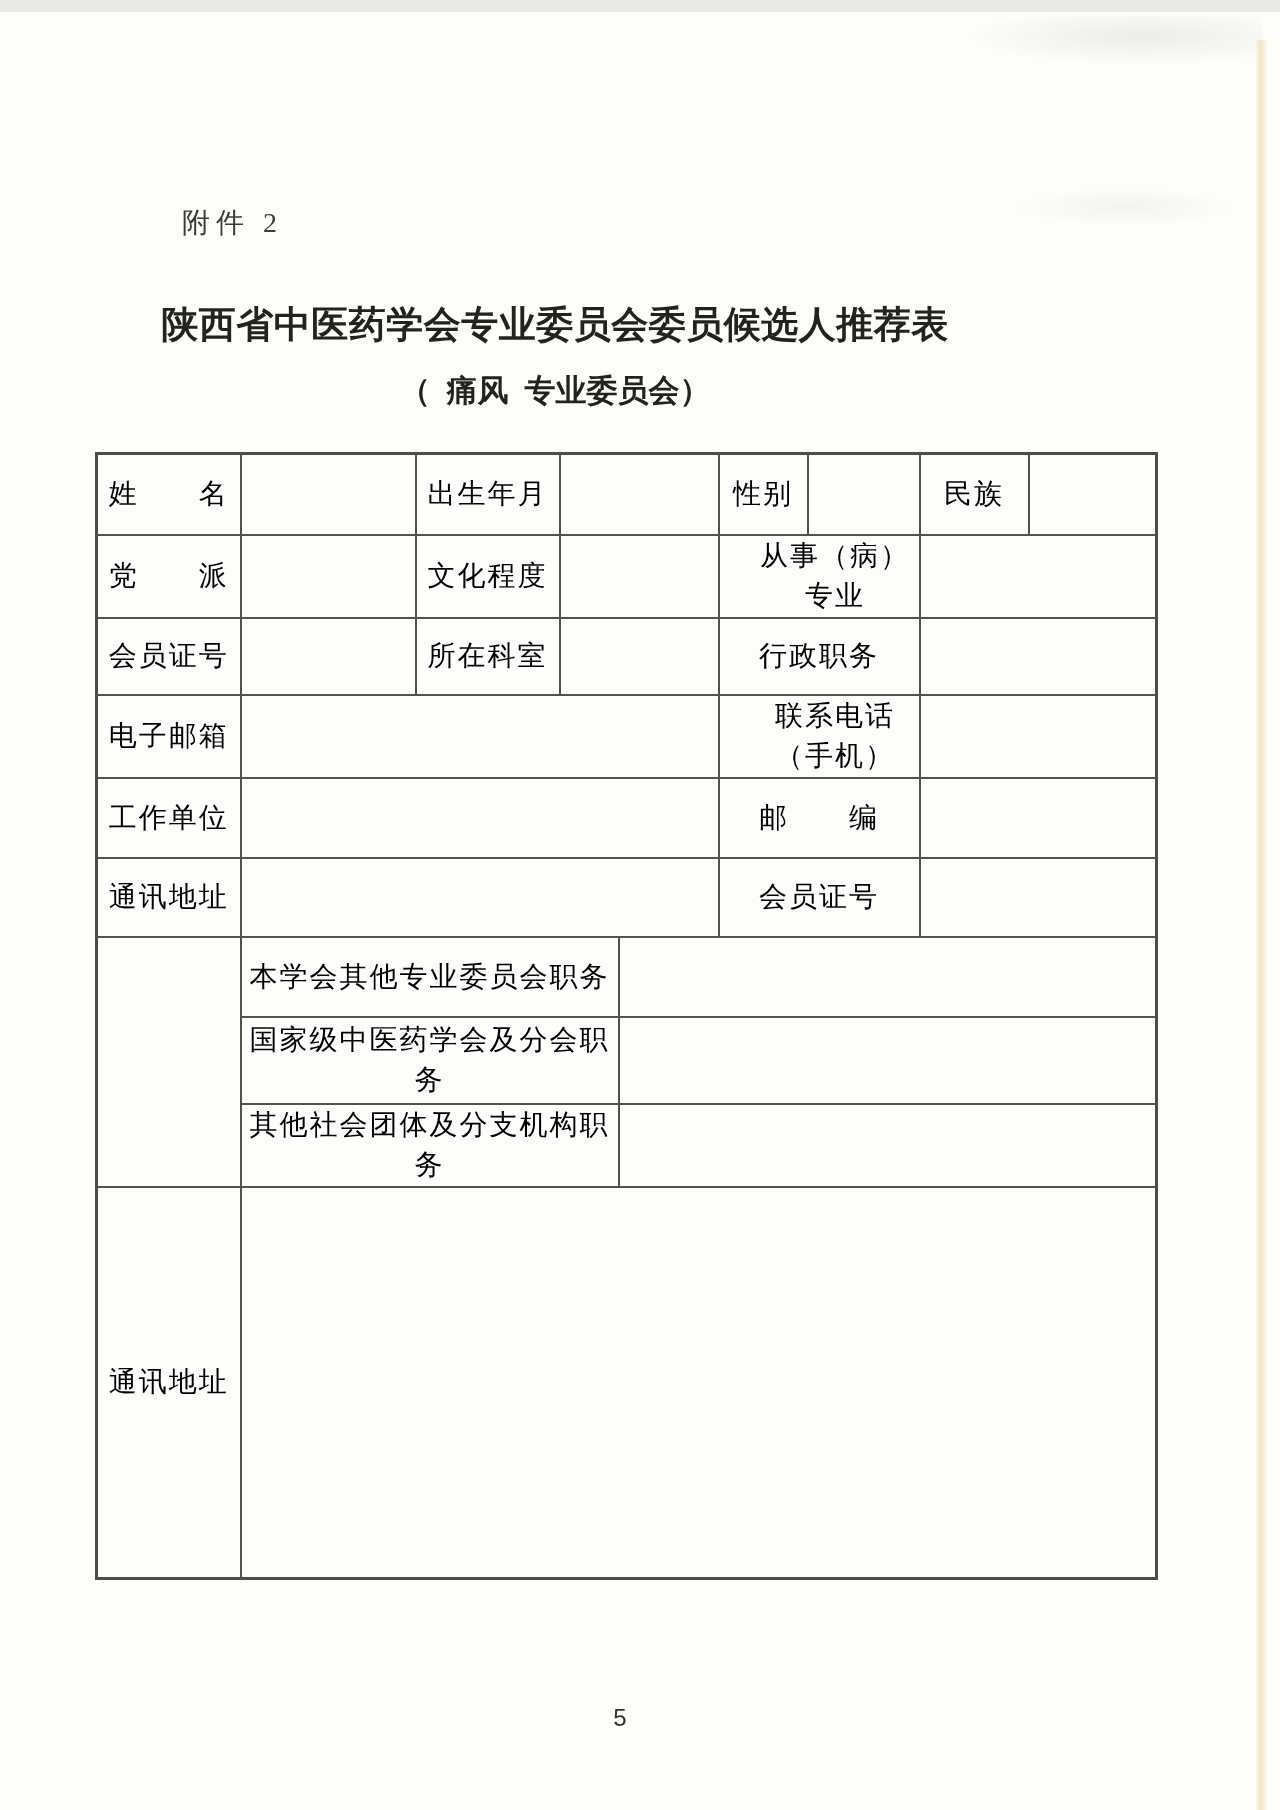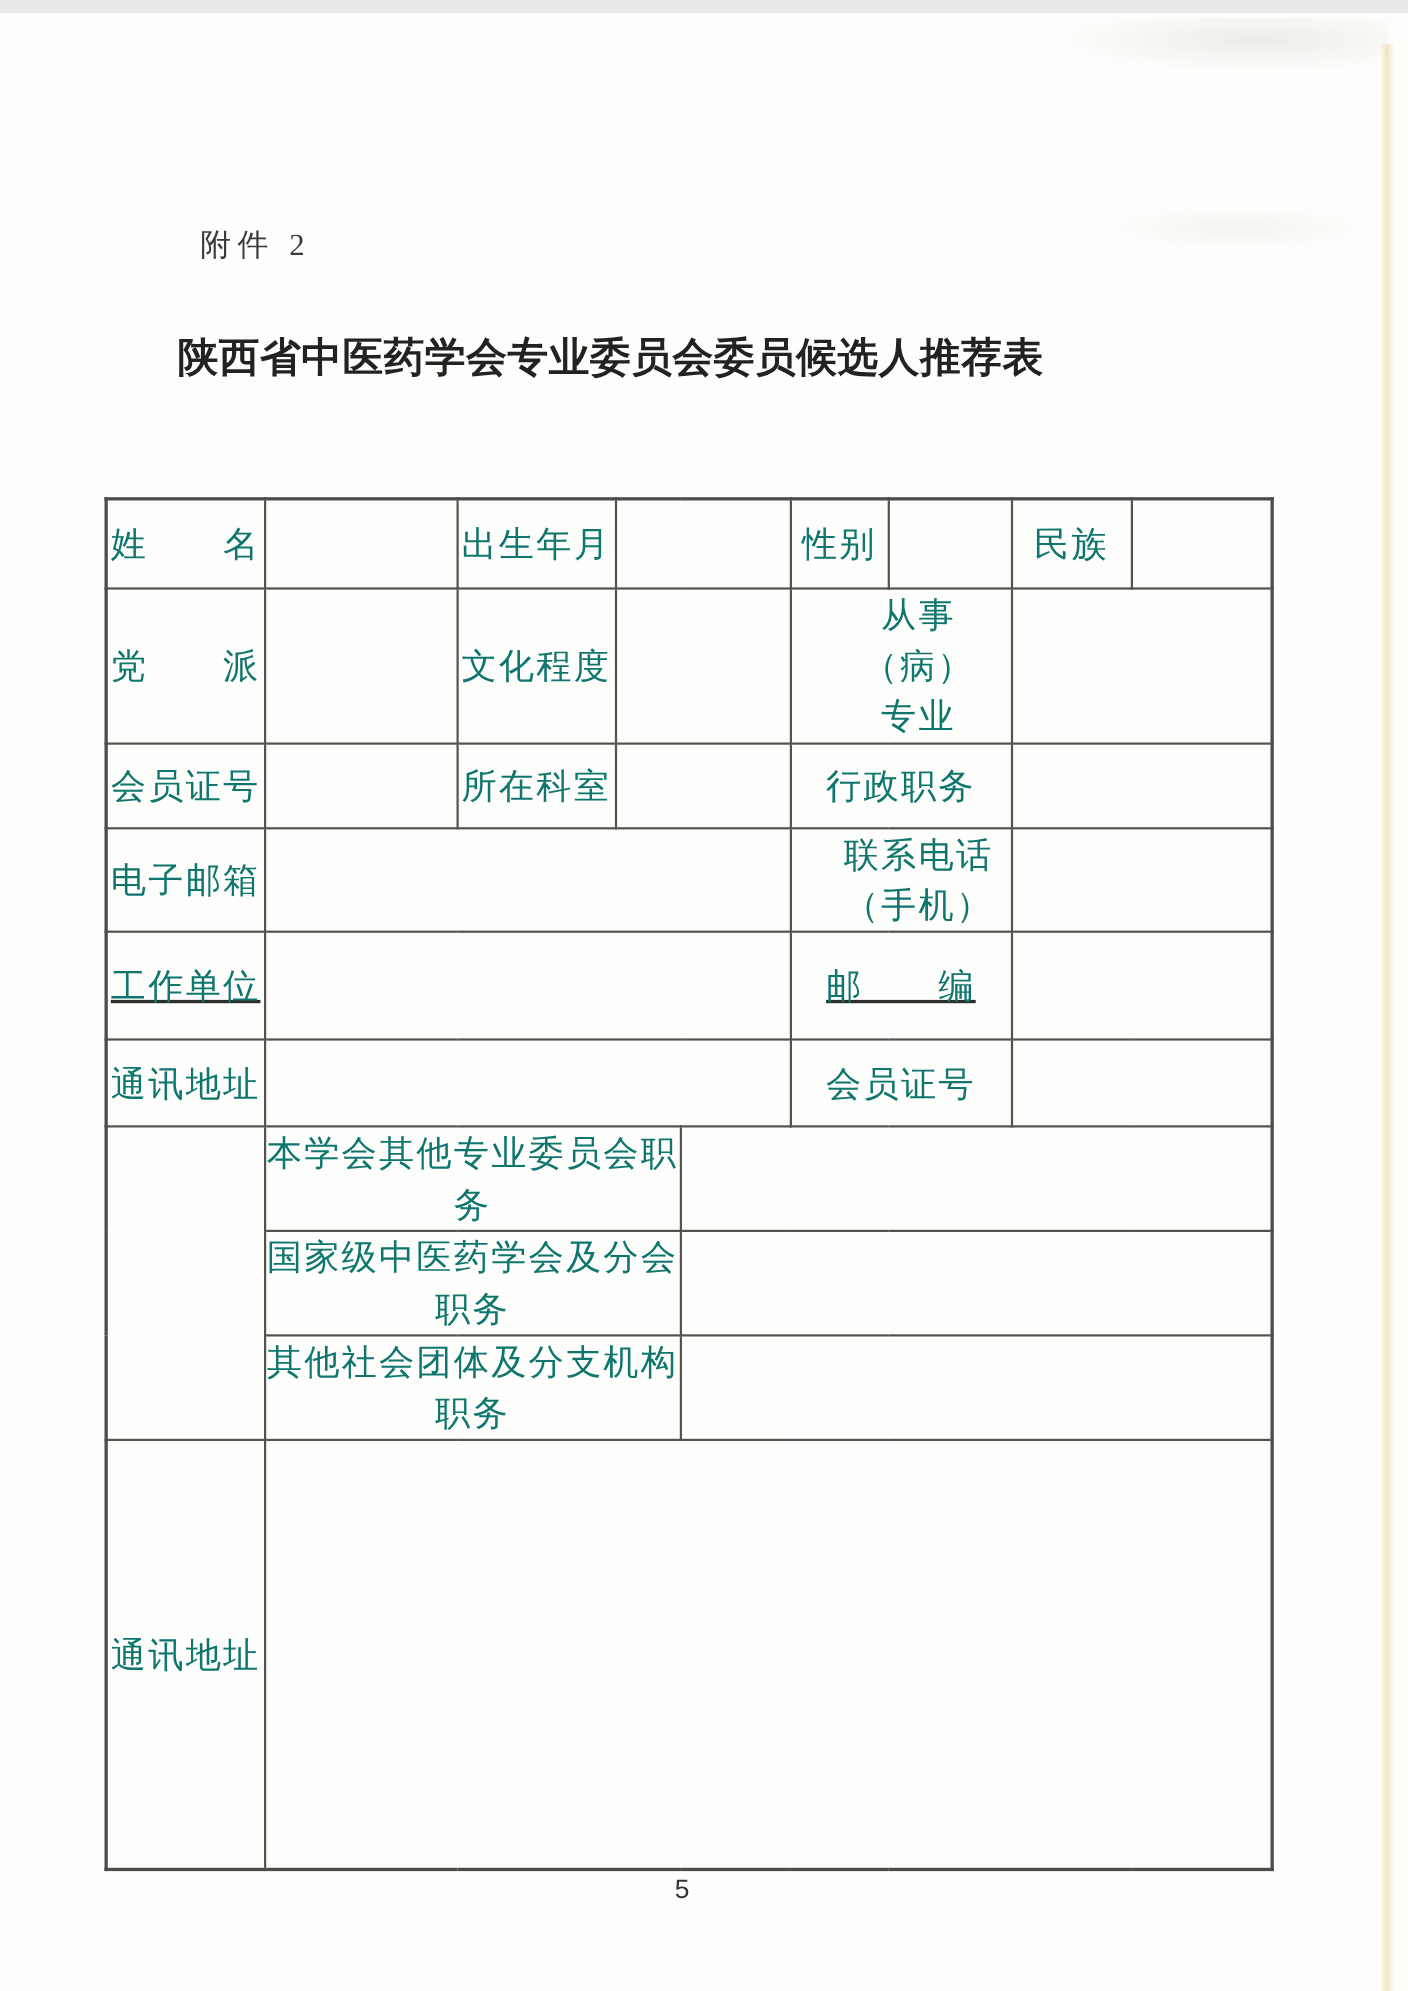--- a/index.html
+++ b/index.html
@@ -52,31 +52,31 @@
   table.form-table{
     position:absolute;left:95px;top:440px;
     width:1060px;table-layout:fixed;
     border-collapse:collapse;
     border:3px solid #4c4c4a;
   }
   table.form-table td{
     border:2px solid #52524f;
     vertical-align:middle;
     text-align:center;
-    font-size:32px;
+    font-size:28px;
     letter-spacing:2px;
     line-height:1.45;
-    color:#0f766e;
+    color:#000000;
     padding:0;
     overflow:hidden;
   }
   td.lbl-left{text-align:left;padding-left:13px;letter-spacing:2px;}
   .two-line span{display:block;padding-left:32px;}
   tr.r1{height:81px;} tr.r2{height:80px;} tr.r3{height:77px;}
-  tr.r4{height:60px;} tr.r5{height:98px;text-decoration:underline;} tr.r6{height:79px;}
+  tr.r4{height:60px;} tr.r5{height:80px;} tr.r6{height:79px;}
   tr.r7{height:80px;} tr.r8{height:87px;} tr.r9{height:81px;}
   tr.r10{height:391px;}
 
   .footer-num{
     position:absolute;left:0;top:1692px;width:1240px;
     text-align:center;font-size:24px;color:#333331;
     font-family:"Liberation Sans", sans-serif;
   }
 </style>
 </head>
@@ -84,20 +84,23 @@
 
 <div class="page">
 
   <div class="scan-smudge-top"></div>
   <div class="scan-smudge-top2"></div>
 
   <div class="attachment">附件 2</div>
 
   <h1 class="title">陕西省中医药学会专业委员会委员候选人推荐表</h1>
 
+  <div class="subtitle">
+    <span>（</span><span class="committee">痛风</span><span>专业委员会）</span>
+  </div>
 
   <table class="form-table">
     <colgroup>
       <col style="width:144px">
         <col style="width:175px">
         <col style="width:144px">
       <col style="width:59px">
         <col style="width:100px">
         <col style="width:89px">
       <col style="width:112px">

